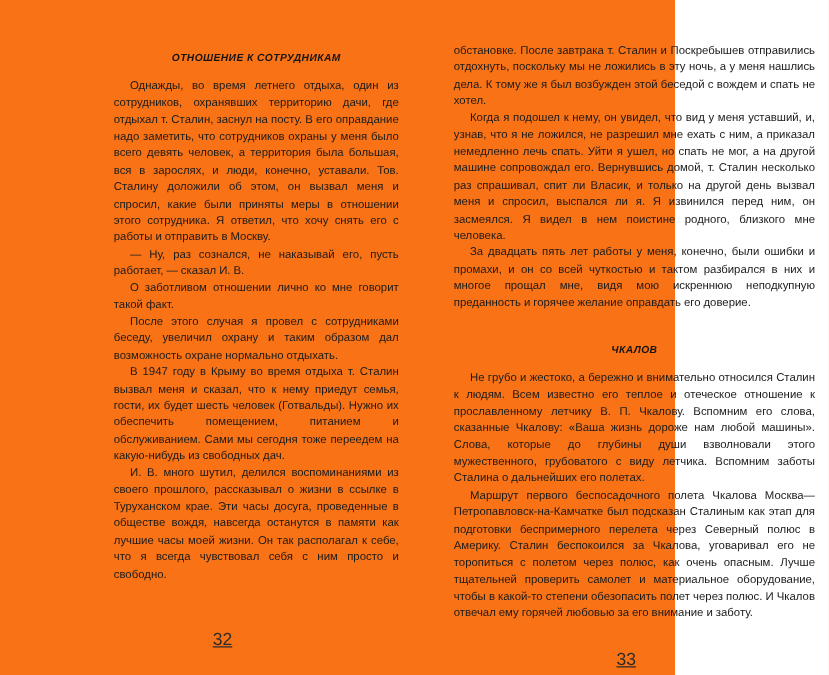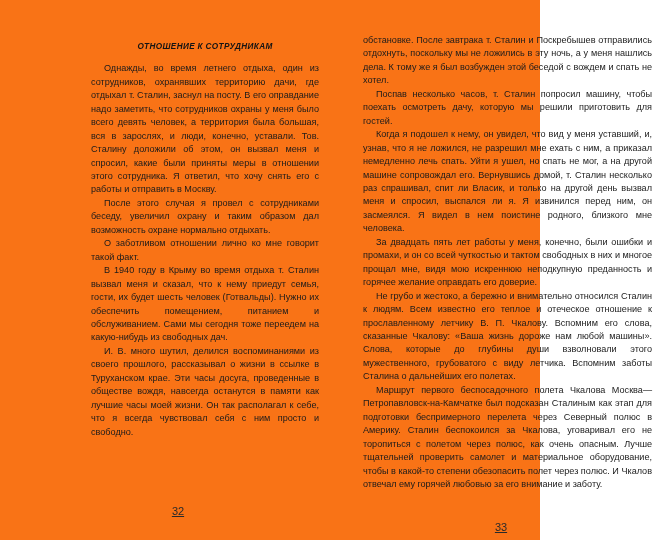--- a/index.html
+++ b/index.html
@@ -70,21 +70,21 @@
     color: #1b1b1b;
     -webkit-hyphens: none;
     hyphens: none;
     word-spacing: -0.1px;
   }
   p.para.no-indent {
     text-indent: 0;
   }
   .folio {
     position: absolute;
-    font-size: 11px;
+    font-size: 14px;
     color: #2a2a2a;
     text-align: center;
     width: 60px;
     line-height: 11px;
     text-decoration: underline;
   }
   .folio-left {
     left: 148px;
     top: 506px;
   }
@@ -95,34 +95,35 @@
 </style>
 </head>
 <body>
 
 <div class="page-spread">
 
   <div class="page page-left">
     <div class="text-column col-left">
       <h2 class="section-heading">ОТНОШЕНИЕ К СОТРУДНИКАМ</h2>
       <p class="para">Однажды, во время летнего отдыха, один из сотрудников, охранявших территорию дачи, где отдыхал т. Сталин, заснул на посту. В его оправдание надо заметить, что сотрудников охраны у меня было всего девять человек, а территория была большая, вся в зарослях, и люди, конечно, уставали. Тов. Сталину доложили об этом, он вызвал меня и спросил, какие были приняты меры в отношении этого сотрудника. Я ответил, что хочу снять его с работы и отправить в Москву.</p>
+      <p class="para">— Ну, раз сознался, не наказывай его, пусть работает, — сказал И. В.</p>
+      <p class="para">О заботливом отношении лично ко мне говорит такой факт.</p>
       <p class="para">После этого случая я провел с сотрудниками беседу, увеличил охрану и таким образом дал возможность охране нормально отдыхать.</p>
-      <p class="para">О заботливом отношении лично ко мне говорит такой факт.</p>
-      <p class="para">В 1940 году в Крыму во время отдыха т. Сталин вызвал меня и сказал, что к нему приедут семья, гости, их будет шесть человек (Готвальды). Нужно их обеспечить помещением, питанием и обслуживанием. Сами мы сегодня тоже переедем на какую-нибудь из свободных дач.</p>
+      <p class="para">В 1947 году в Крыму во время отдыха т. Сталин вызвал меня и сказал, что к нему приедут семья, гости, их будет шесть человек (Готвальды). Нужно их обеспечить помещением, питанием и обслуживанием. Сами мы сегодня тоже переедем на какую-нибудь из свободных дач.</p>
       <p class="para">И. В. много шутил, делился воспоминаниями из своего прошлого, рассказывал о жизни в ссылке в Туруханском крае. Эти часы досуга, проведенные в обществе вождя, навсегда останутся в памяти как лучшие часы моей жизни. Он так располагал к себе, что я всегда чувствовал себя с ним просто и свободно.</p>
 
     </div>
     <div class="folio folio-left">32</div>
   </div>
 
   <div class="page page-right">
     <div class="text-column col-right">
       <p class="para no-indent">обстановке. После завтрака т. Сталин и Поскребышев отправились отдохнуть, поскольку мы не ложились в эту ночь, а у меня нашлись дела. К тому же я был возбужден этой беседой с вождем и спать не хотел.</p>
-      <p class="para">Поспав несколько часов, т. Сталин попросил машину, чтобы поехать осмотреть дачу, которую мы решили приготовить для гостей.</p>
       <p class="para">Когда я подошел к нему, он увидел, что вид у меня уставший, и, узнав, что я не ложился, не разрешил мне ехать с ним, а приказал немедленно лечь спать. Уйти я ушел, но спать не мог, а на другой машине сопровождал его. Вернувшись домой, т. Сталин несколько раз спрашивал, спит ли Власик, и только на другой день вызвал меня и спросил, выспался ли я. Я извинился перед ним, он засмеялся. Я видел в нем поистине родного, близкого мне человека.</p>
-      <p class="para">За двадцать пять лет работы у меня, конечно, были ошибки и промахи, и он со всей чуткостью и тактом свободных в них и многое прощал мне, видя мою искреннюю неподкупную преданность и горячее желание оправдать его доверие.</p>
+      <p class="para">За двадцать пять лет работы у меня, конечно, были ошибки и промахи, и он со всей чуткостью и тактом разбирался в них и многое прощал мне, видя мою искреннюю неподкупную преданность и горячее желание оправдать его доверие.</p>
+      <h2 class="section-heading heading-spaced">ЧКАЛОВ</h2>
       <p class="para">Не грубо и жестоко, а бережно и внимательно относился Сталин к людям. Всем известно его теплое и отеческое отношение к прославленному летчику В. П. Чкалову. Вспомним его слова, сказанные Чкалову: «Ваша жизнь дороже нам любой машины». Слова, которые до глубины души взволновали этого мужественного, грубоватого с виду летчика. Вспомним заботы Сталина о дальнейших его полетах.</p>
       <p class="para">Маршрут первого беспосадочного полета Чкалова Москва— Петропавловск-на-Камчатке был подсказан Сталиным как этап для подготовки беспримерного перелета через Северный полюс в Америку. Сталин беспокоился за Чкалова, уговаривал его не торопиться с полетом через полюс, как очень опасным. Лучше тщательней проверить самолет и материальное оборудование, чтобы в какой-то степени обезопасить полет через полюс. И Чкалов отвечал ему горячей любовью за его внимание и заботу.</p>
     </div>
     <div class="folio folio-right">33</div>
   </div>
 
 </div>
 
 </body></html>

